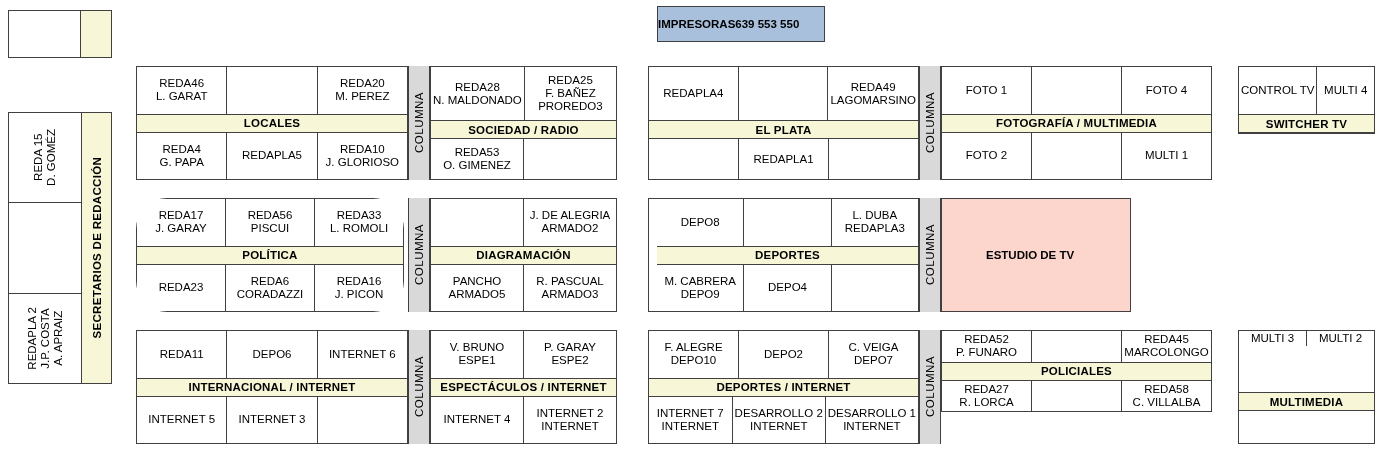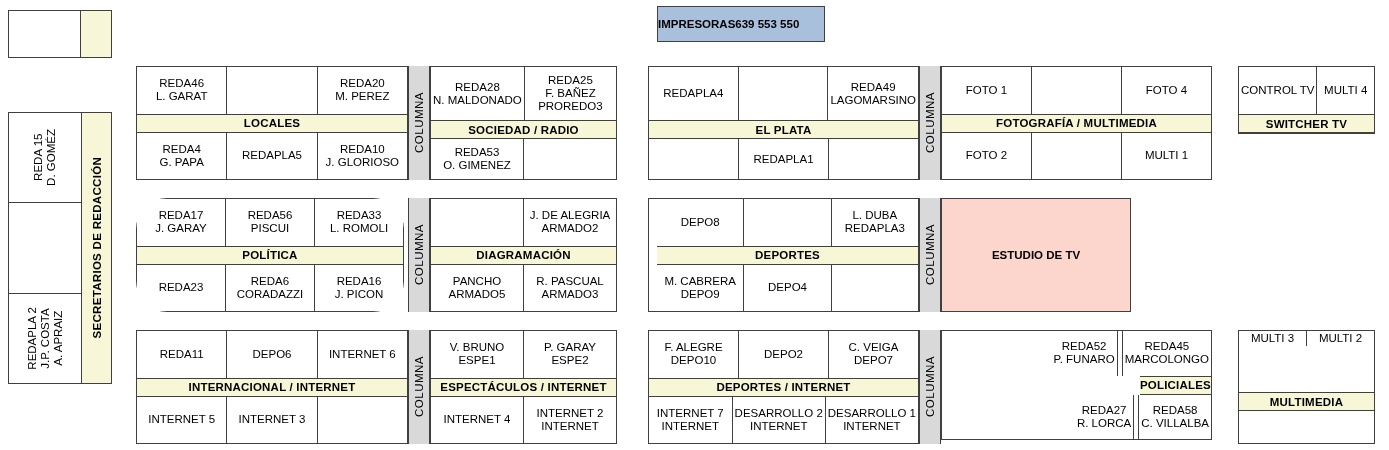--- a/index.html
+++ b/index.html
@@ -32,21 +32,21 @@
 
   
   .banner{position:absolute;box-sizing:border-box;background:#a9c0dd;
           border:1.5px solid #404040;display:flex;
           align-items:center;font-weight:bold;
           font-size:11.5px;line-height:14px;}
 
   
   .studio{position:absolute;box-sizing:border-box;background:#fcd6cc;
           border:1.5px solid #404040;display:flex;align-items:center;
-          justify-content:center;font-weight:bold;font-size:11.5px;}
+          justify-content:flex-start;font-weight:bold;font-size:11.5px;padding-left:44px;}
 
   
   .sb-outer{position:absolute;box-sizing:border-box;border:1.5px solid #404040;
             display:flex;background:#fff;}
   .sb-cells{flex:1 1 auto;display:flex;flex-direction:column;}
   .sb-cell{flex:1 1 0;box-sizing:border-box;border-bottom:1.5px solid #404040;
            display:flex;align-items:center;justify-content:center;background:#fff;}
   .sb-cell:last-child{border-bottom:none;}
   .sb-cell .vtxt{writing-mode:vertical-rl;transform:rotate(180deg);
                  font-size:11.5px;line-height:13px;text-align:center;white-space:nowrap;}
@@ -367,21 +367,21 @@
         </div>
         <div class="cell">
           <span>DESARROLLO 1</span>
           <span>INTERNET</span>
         </div>
       </div>
     </div>
   <div class="columna" style="left:919px;top:330px;width:22px;height:114px;">
       <span>COLUMNA</span>
     </div>
-  <div class="grp" style="left:941px;top:330px;width:271px;height:110px;align-items:flex-end;">
+  <div class="grp" style="left:941px;top:330px;width:271px;height:82px;">
       <div class="rowcells">
         <div class="cell">
           <span>REDA52</span>
           <span>P. FUNARO</span>
         </div>
         <div class="cell"></div>
         <div class="cell">
           <span>REDA45</span>
           <span>MARCOLONGO</span>
         </div>

